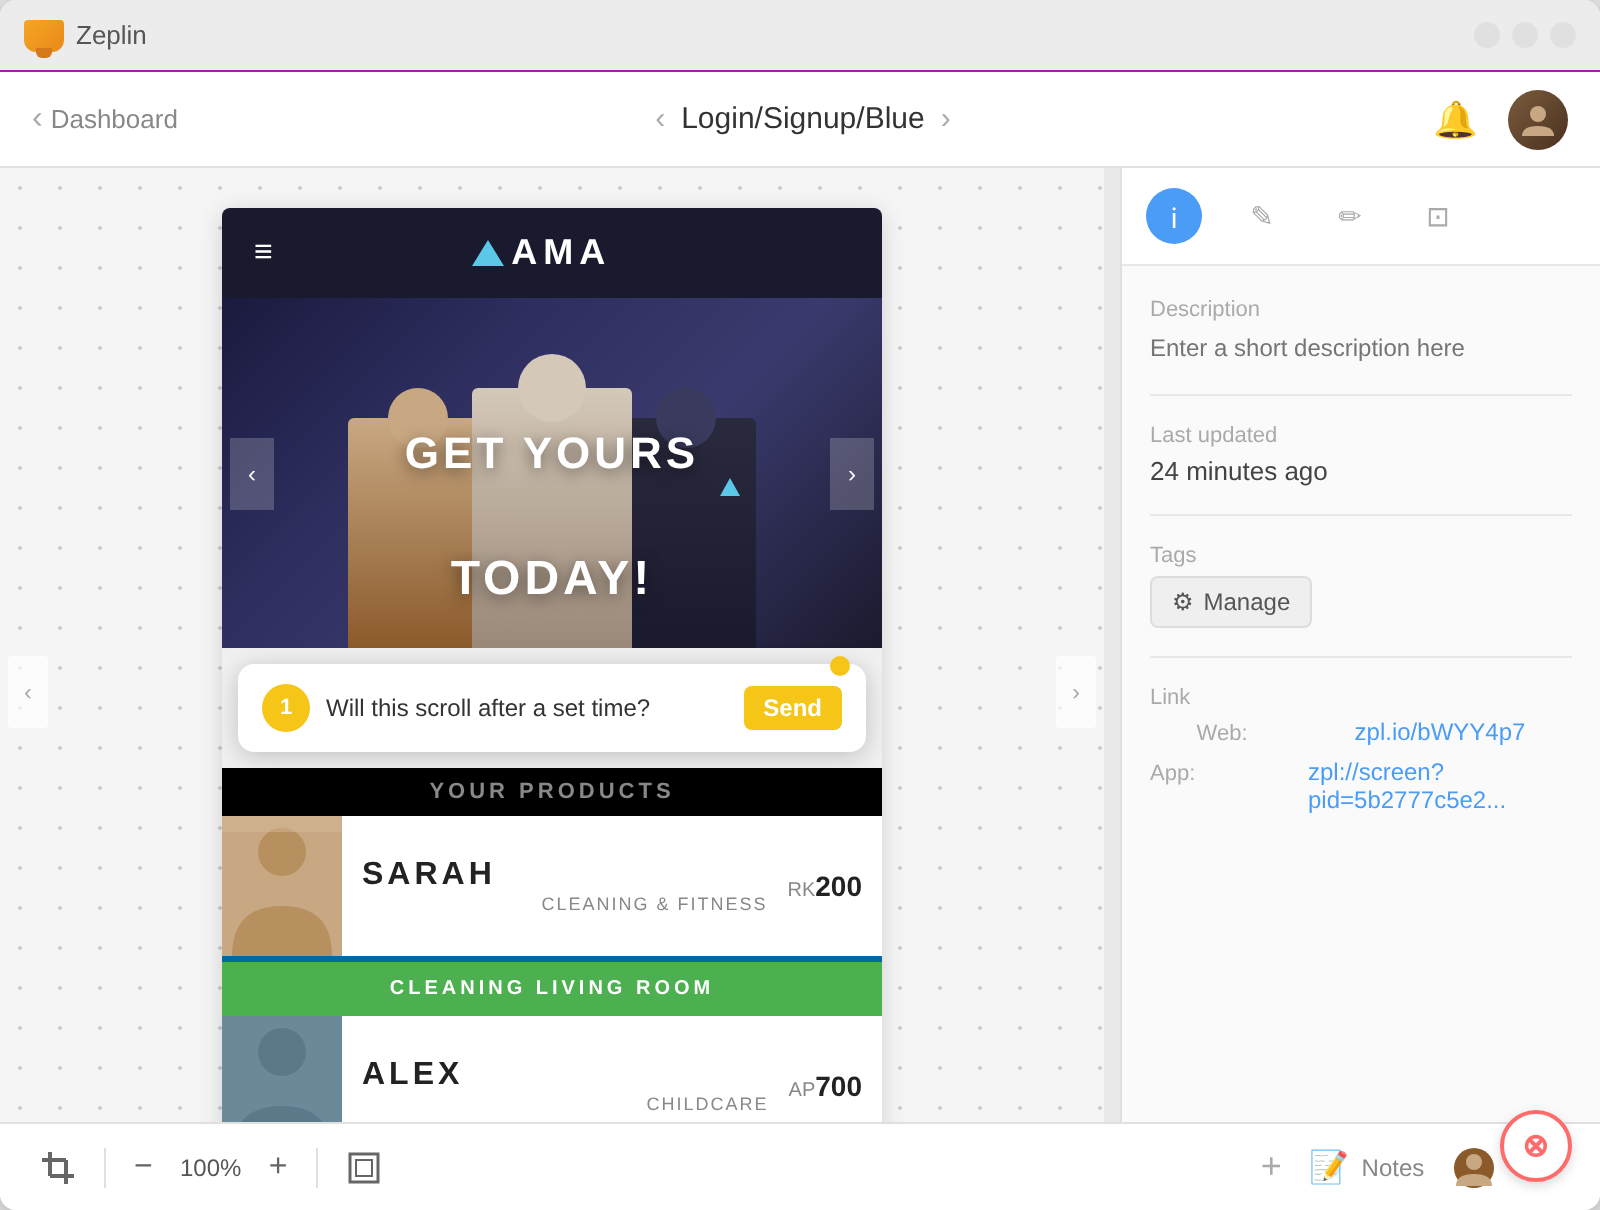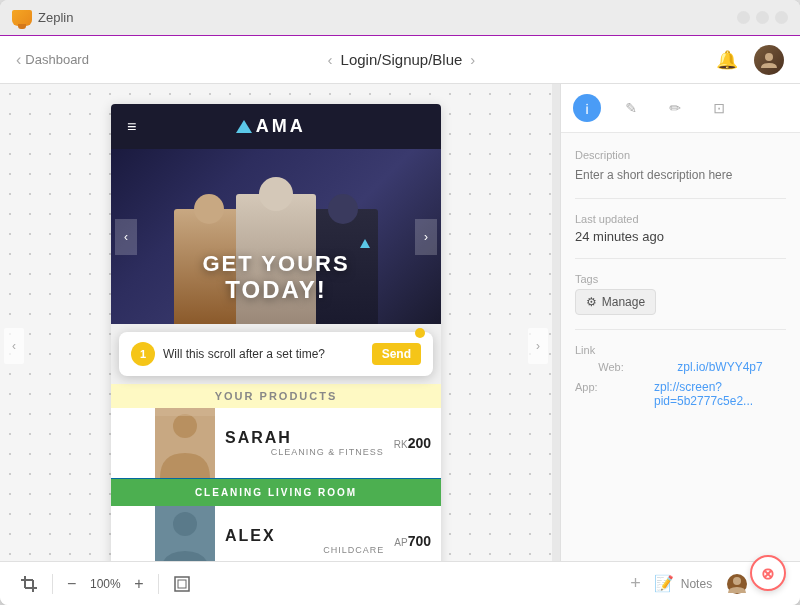--- a/index.html
+++ b/index.html
@@ -204,20 +204,21 @@
       letter-spacing: 2px;
       text-shadow: 0 2px 8px rgba(0,0,0,0.5);
       line-height: 1.1;
     }
 
     .hero-today {
       font-size: 24px;
       font-weight: 900;
       letter-spacing: 2px;
       text-shadow: 0 2px 8px rgba(0,0,0,0.5);
+      margin-top: 37px;
     }
 
     .hero-nav-btn {
       position: absolute;
       top: 50%;
       transform: translateY(-50%);
       background: rgba(255,255,255,0.2);
       border: none;
       color: #fff;
       width: 22px;
@@ -278,34 +279,33 @@
       color: #fff;
       border: none;
       border-radius: 4px;
       padding: 4px 10px;
       font-size: 12px;
       font-weight: 600;
       cursor: pointer;
     }
 
     .section-label {
-      background: #fef9c3;
+      background: #000000;
       text-align: center;
       font-size: 11px;
       letter-spacing: 2px;
       color: #888;
       padding: 6px;
       font-weight: 600;
     }
 
     .product-item {
       display: flex;
       align-items: center;
-      border-bottom: 1px solid #0369a1;
-      padding-left: 44px;
+      border-bottom: 3px solid #0369a1;
     }
 
     .product-avatar {
       width: 60px;
       height: 70px;
       background: linear-gradient(135deg, #c8a882, #8B5A2B);
       flex-shrink: 0;
       position: relative;
       overflow: hidden;
     }

